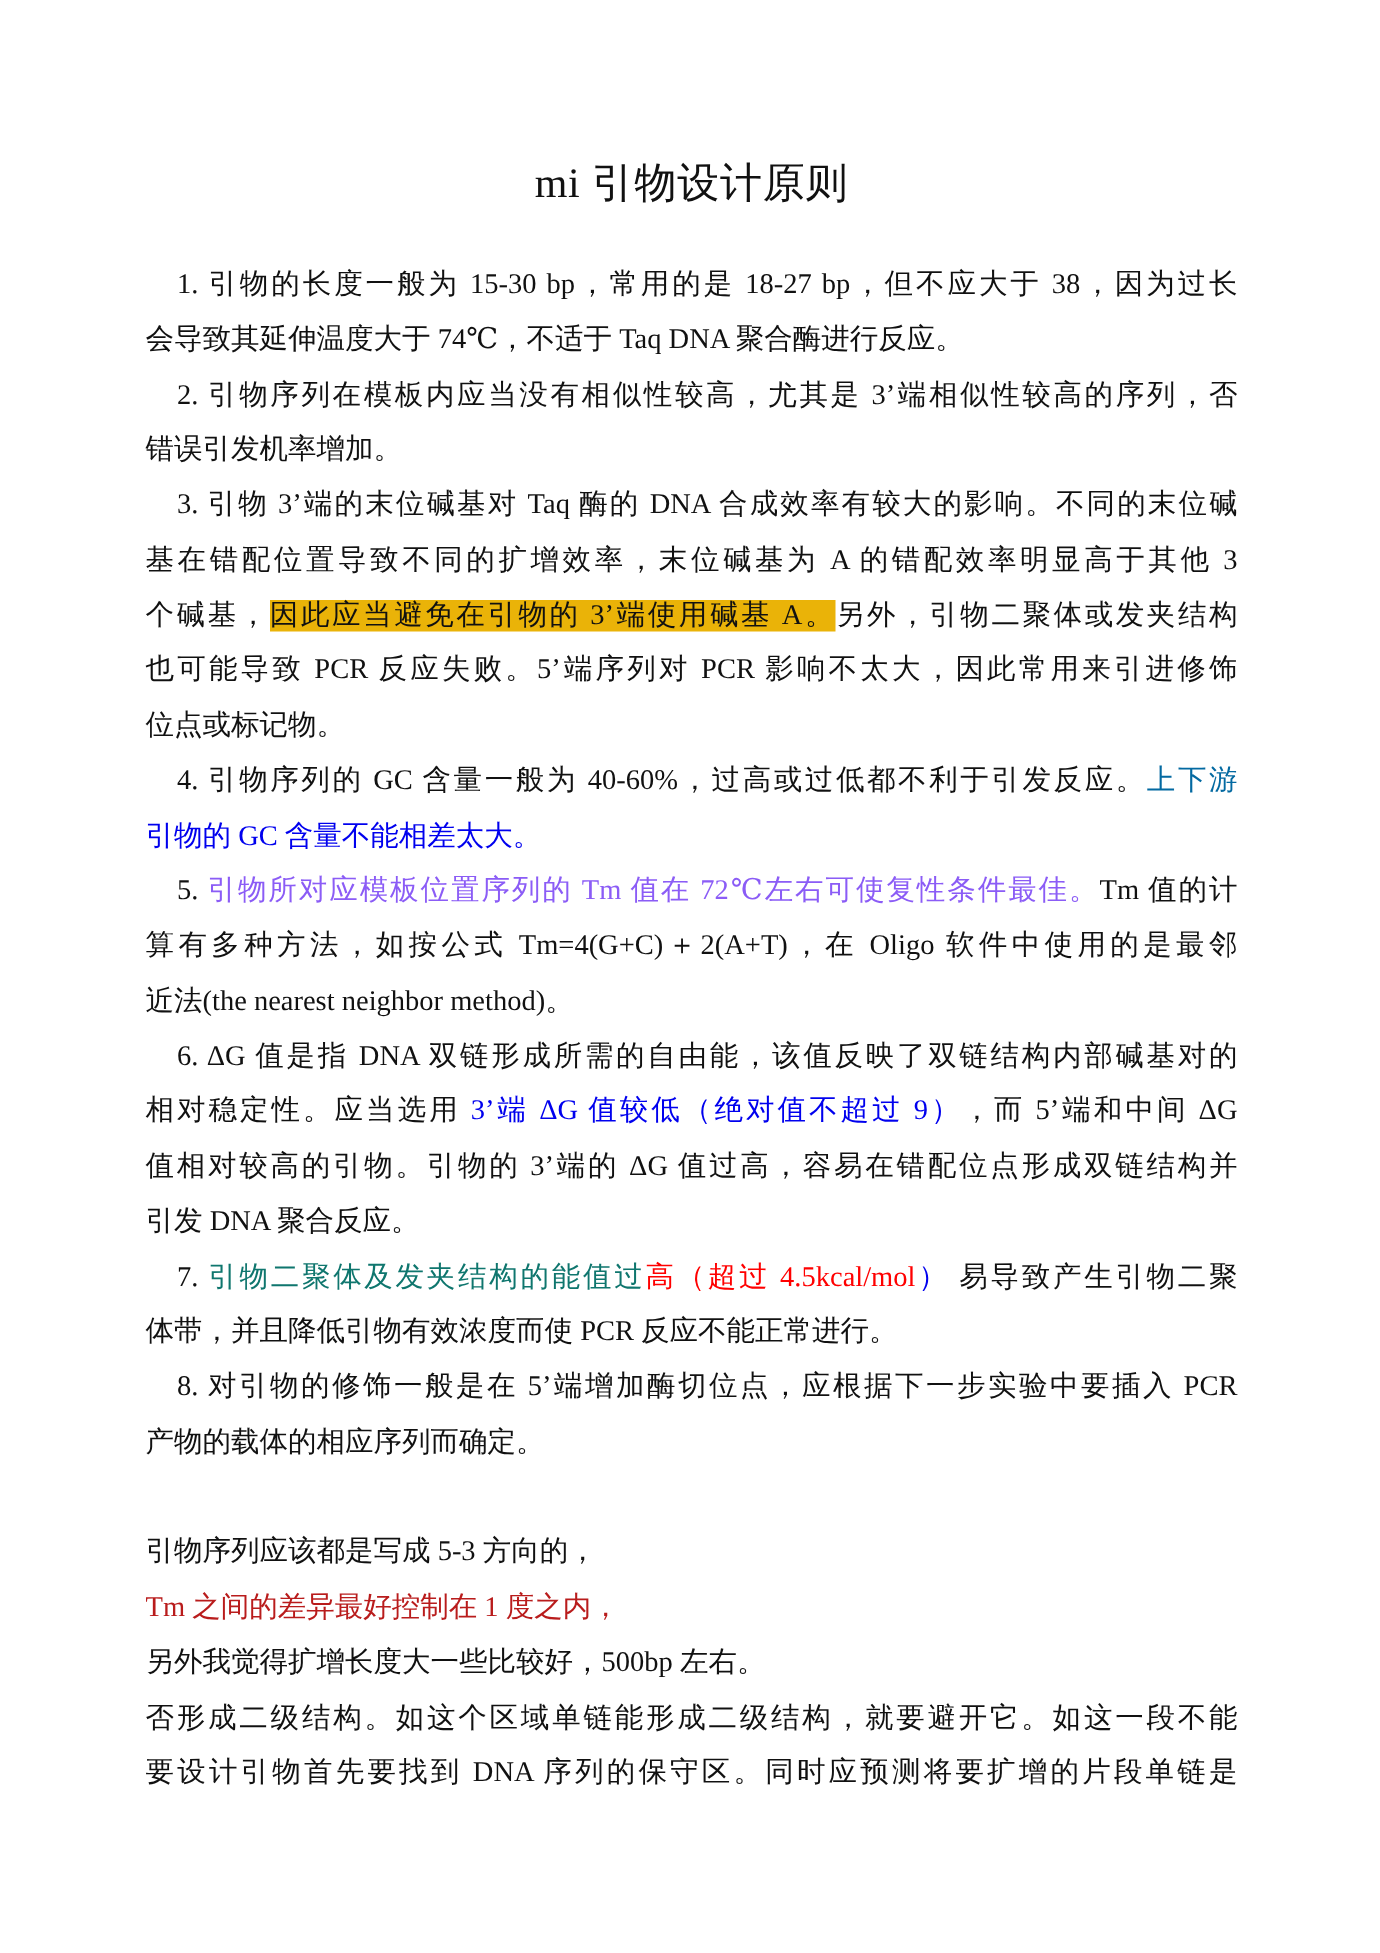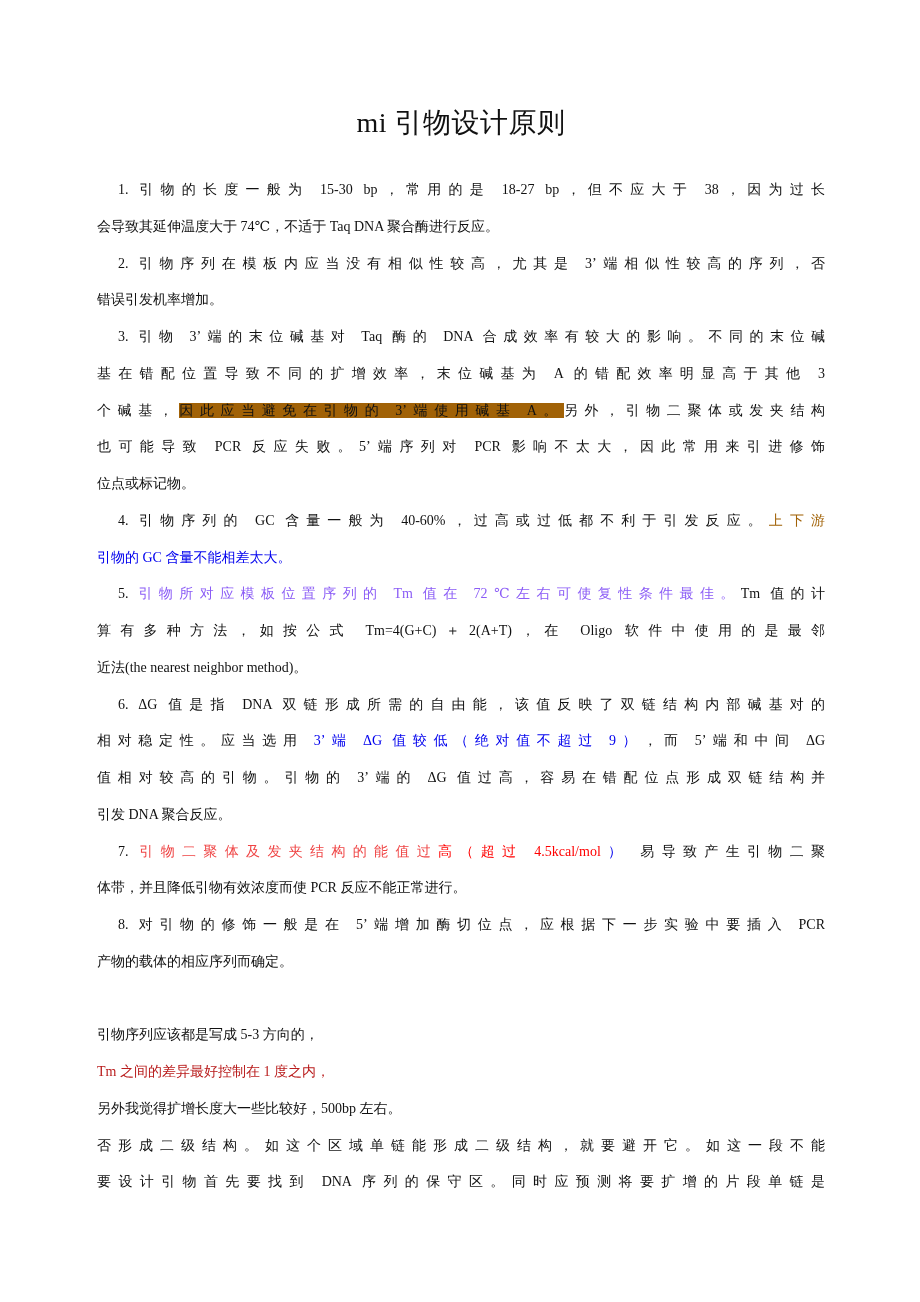--- a/index.html
+++ b/index.html
@@ -23,21 +23,21 @@
     font-size: 28px;
     letter-spacing: 0.5px;
   }
   .doc-body {
     position: absolute;
     top: 172px; left: 97px; width: 728px;
   }
   .line {
     height: 36.75px;
     line-height: 36.75px;
-    font-size: 14px;
+    font-size: 19px;
     white-space: pre-wrap;
     text-align: left;
   }
   .line.indent { padding-left: 21px; }
   .line.just {
     text-align: justify;
     text-align-last: justify;
   }
   .line span { display: inline; }
 </style>
@@ -46,33 +46,33 @@
 
 <div class="page">
   <div class="doc-title">mi 引物设计原则</div>
   <div class="doc-body">
       <div class="line indent just"><span>1. 引物的长度一般为 15-30 bp，常用的是 18-27 bp，但不应大于 38，因为过长</span></div>
       <div class="line"><span>会导致其延伸温度大于 74℃，不适于 Taq DNA 聚合酶进行反应。</span></div>
       <div class="line indent just"><span>2. 引物序列在模板内应当没有相似性较高，尤其是 3’端相似性较高的序列，否</span></div>
       <div class="line"><span>错误引发机率增加。</span></div>
       <div class="line indent just"><span>3. 引物 3’端的末位碱基对 Taq 酶的 DNA 合成效率有较大的影响。不同的末位碱</span></div>
       <div class="line just"><span>基在错配位置导致不同的扩增效率，末位碱基为 A 的错配效率明显高于其他 3</span></div>
-      <div class="line just"><span>个碱基，</span><span style="background-color: #a16207;">因此应当避免在引物的 3’端使用碱基 A。</span><span>另外，引物二聚体或发夹结构</span></div>
+      <div class="line just"><span>个碱基，</span><span style="background-color: #eab308;">因此应当避免在引物的 3’端使用碱基 A。</span><span>另外，引物二聚体或发夹结构</span></div>
       <div class="line just"><span>也可能导致 PCR 反应失败。5’端序列对 PCR 影响不太大，因此常用来引进修饰</span></div>
       <div class="line"><span>位点或标记物。</span></div>
-      <div class="line indent just"><span>4. 引物序列的 GC 含量一般为 40-60%，过高或过低都不利于引发反应。</span><span style="color: #a16207;">上下游</span></div>
+      <div class="line indent just"><span>4. 引物序列的 GC 含量一般为 40-60%，过高或过低都不利于引发反应。</span><span style="color: #0369a1;">上下游</span></div>
       <div class="line"><span style="color: rgb(0, 0, 238);">引物的 GC 含量不能相差太大。</span></div>
       <div class="line indent just"><span>5. </span><span style="color: #8b5cf6;">引物所对应模板位置序列的 Tm 值在 72℃左右可使复性条件最佳。</span><span>Tm 值的计</span></div>
       <div class="line just"><span>算有多种方法，如按公式 Tm=4(G+C)＋2(A+T)，在 Oligo 软件中使用的是最邻</span></div>
       <div class="line"><span>近法(the nearest neighbor method)。</span></div>
       <div class="line indent just"><span>6. ΔG 值是指 DNA 双链形成所需的自由能，该值反映了双链结构内部碱基对的</span></div>
       <div class="line just"><span>相对稳定性。应当选用 </span><span style="color: rgb(0, 0, 238);">3’端 ΔG 值较低（绝对值不超过 9）</span><span>，而 5’端和中间 ΔG</span></div>
       <div class="line just"><span>值相对较高的引物。引物的 3’端的 ΔG 值过高，容易在错配位点形成双链结构并</span></div>
       <div class="line"><span>引发 DNA 聚合反应。</span></div>
-      <div class="line indent just"><span>7. </span><span style="color: #ef4444;">引物二聚体及发夹结构的能值过</span><span style="color: rgb(255, 0, 0);">高（超过 4.5kcal/mol</span><span style="color: rgb(0, 0, 238);">）</span><span> 易导致产生引物二聚</span></div>
+      <div class="line indent just"><span>7. </span><span style="color: #0f766e;">引物二聚体及发夹结构的能值过</span><span style="color: rgb(255, 0, 0);">高（超过 4.5kcal/mol</span><span style="color: rgb(0, 0, 238);">）</span><span> 易导致产生引物二聚</span></div>
       <div class="line"><span>体带，并且降低引物有效浓度而使 PCR 反应不能正常进行。</span></div>
       <div class="line indent just"><span>8. 对引物的修饰一般是在 5’端增加酶切位点，应根据下一步实验中要插入 PCR</span></div>
       <div class="line"><span>产物的载体的相应序列而确定。</span></div>
       <div class="line"></div>
       <div class="line"><span>引物序列应该都是写成 5-3 方向的，</span></div>
       <div class="line"><span style="color: #b91c1c;">Tm 之间的差异最好控制在 1 度之内，</span></div>
       <div class="line"><span>另外我觉得扩增长度大一些比较好，500bp 左右。</span></div>
       <div class="line just"><span>否形成二级结构。如这个区域单链能形成二级结构，就要避开它。如这一段不能</span></div>
       <div class="line just"><span>要设计引物首先要找到 DNA 序列的保守区。同时应预测将要扩增的片段单链是</span></div>
     </div>

